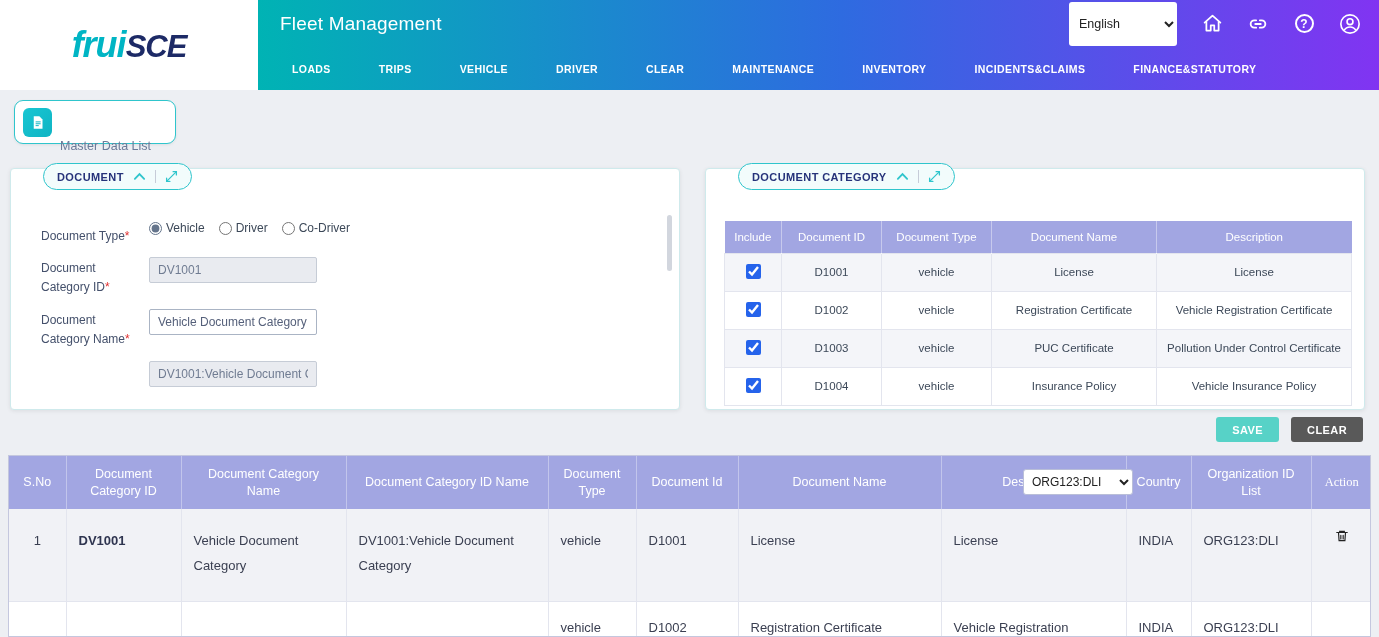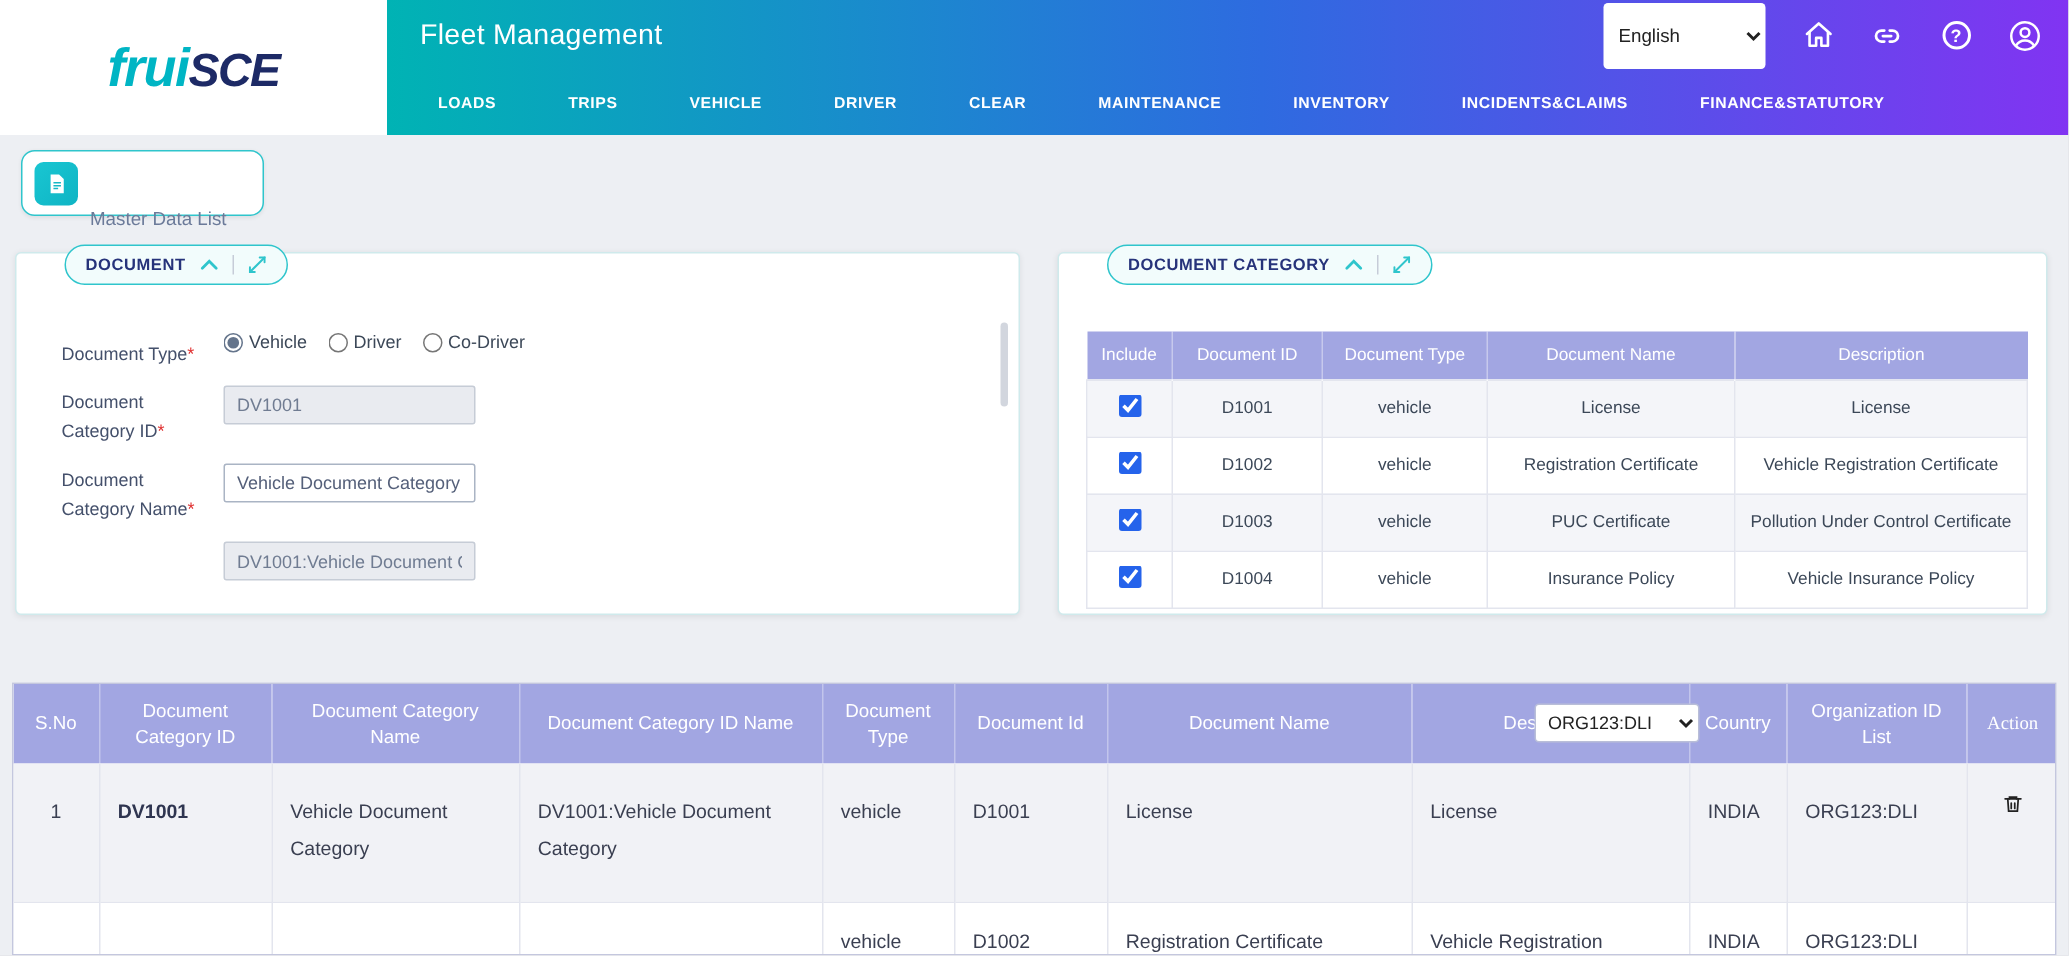--- a/index.html
+++ b/index.html
@@ -252,20 +252,24 @@
           <td><input type="checkbox" checked="" style=""></td>
           <td>D1004</td>
           <td>vehicle</td>
           <td>Insurance Policy</td>
           <td>Vehicle Insurance Policy</td>
         </tr>
       </tbody>
     </table>
   </section>
 
+  <div class="btn-row">
+    <button class="btn btn-save">SAVE</button>
+    <button class="btn btn-clear">CLEAR</button>
+  </div>
 
   <div class="results">
     <select class="org-select">
       <option>ORG123:DLI</option>
     </select>
     <table class="res-table">
       <colgroup>
         <col style="width:57px">
           <col style="width:115px">
           <col style="width:165px">

